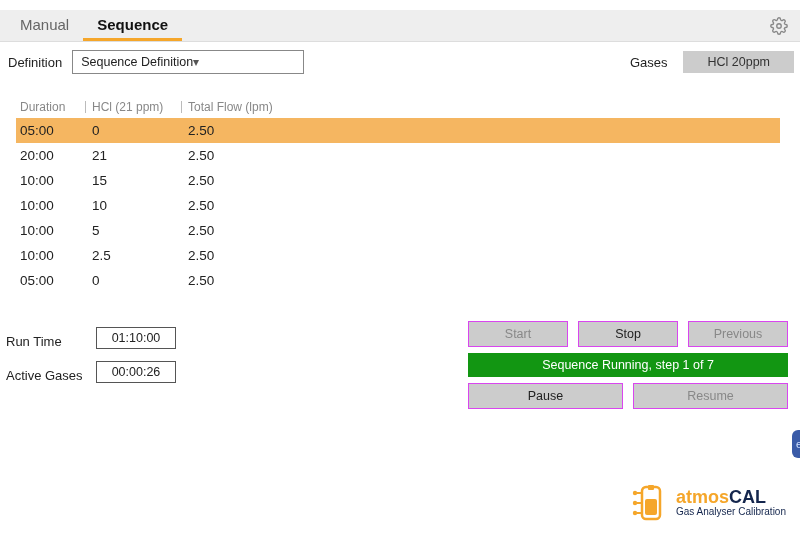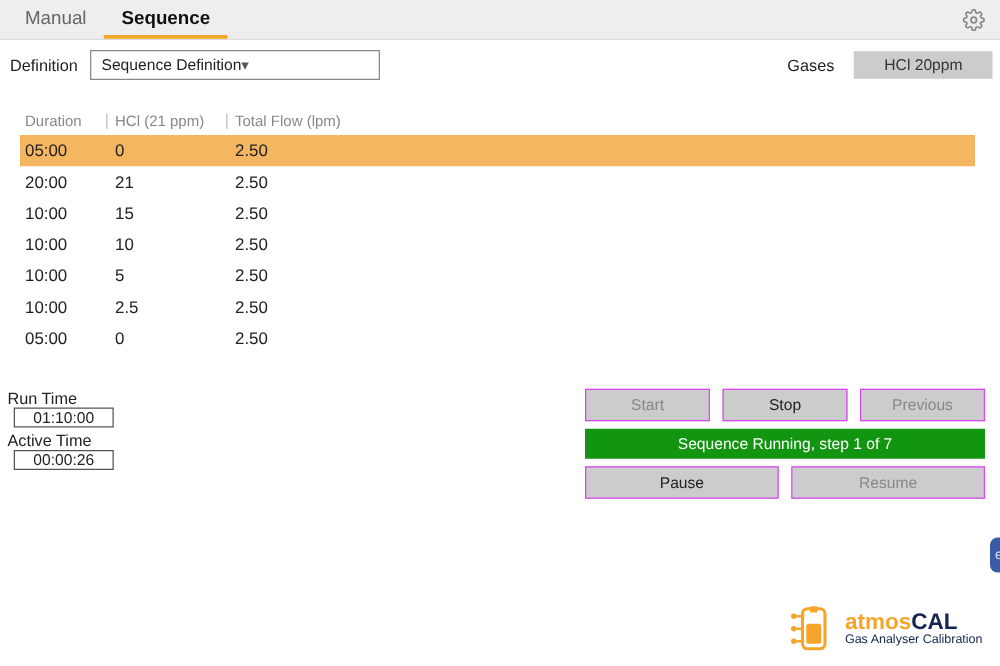--- a/index.html
+++ b/index.html
@@ -13,20 +13,21 @@
     overflow: hidden;
     position: relative;
   }
   .tabbar {
     display: flex;
     align-items: center;
     background: #eeeeee;
     height: 32px;
     padding: 0 6px;
     border-bottom: 1px solid #ddd;
+    margin-top: 10px;
   }
   .tab {
     padding: 6px 14px 5px 14px;
     font-size: 15px;
     color: #666;
     cursor: pointer;
     border-bottom: 3px solid transparent;
   }
   .tab.active {
     color: #111;
@@ -94,21 +95,21 @@
   .trow .col-dur { padding-left: 4px; }
 
   .controls {
     display: flex;
     margin-top: 28px;
   }
   .timers {
     margin-left: 6px;
     font-size: 13px;
   }
-  .timers .tr { display: flex; align-items: center; height: 28px; margin-bottom: 6px; flex-direction: column; }
+  .timers .tr { display: flex; align-items: flex-end; height: 28px; margin-bottom: 6px; }
   .timers .tl { width: 90px; }
   .timebox {
     border: 1px solid #555;
     width: 80px;
     height: 22px;
     display: flex; align-items: center; justify-content: center;
     font-size: 12.5px;
   }
   .btnpanel {
     margin-left: auto;
@@ -241,21 +242,21 @@
     </div>
 </div>
 
 <div class="controls">
   <div class="timers">
     <div class="tr">
       <div class="tl">Run Time</div>
       <div class="timebox">01:10:00</div>
     </div>
     <div class="tr">
-      <div class="tl">Active Time</div>
+      <div class="tl">Active Gases</div>
       <div class="timebox">00:00:26</div>
     </div>
   </div>
   <div class="btnpanel">
     <div class="brow">
       <div class="btn dis">Start</div>
       <div class="btn">Stop</div>
       <div class="btn dis">Previous</div>
     </div>
     <div class="statusbar">Sequence Running, step 1 of 7</div>

